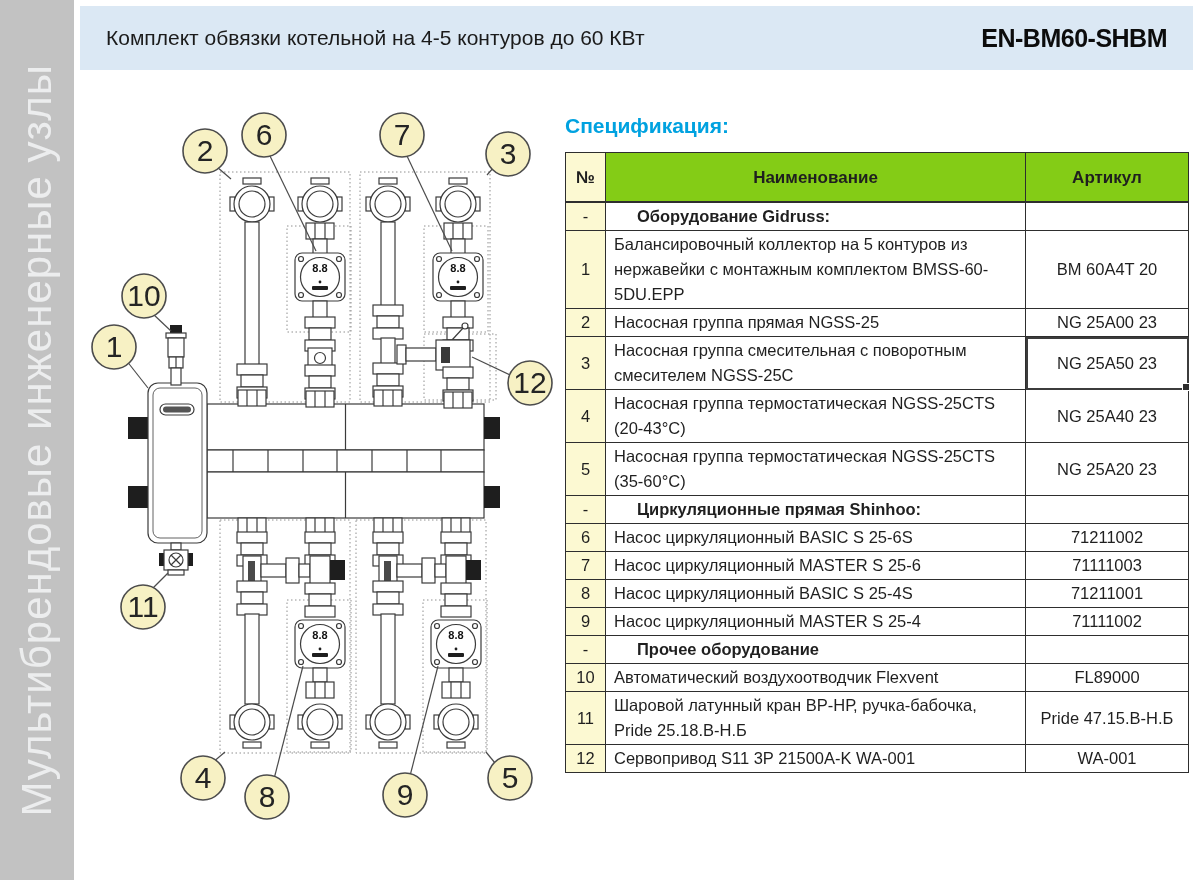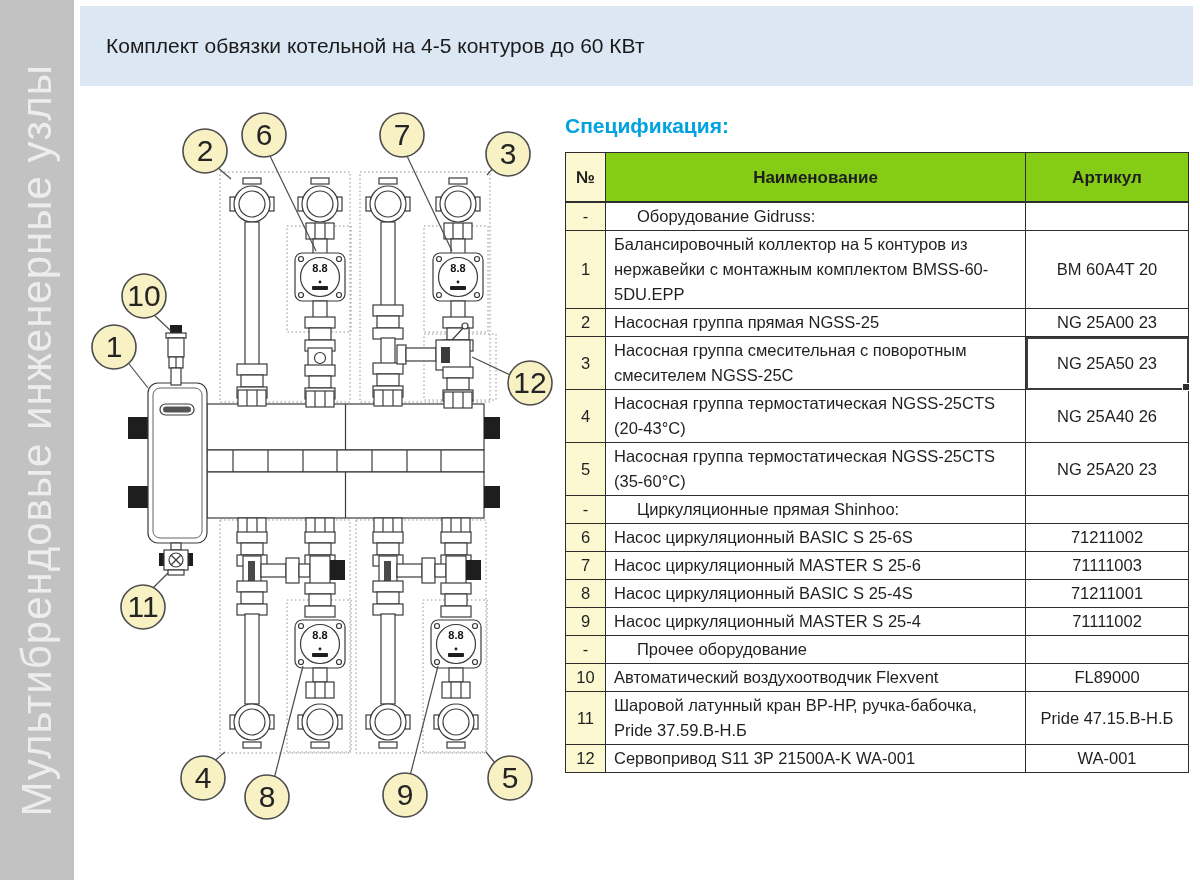--- a/index.html
+++ b/index.html
@@ -11,21 +11,21 @@
   .side-band {
     position:absolute; left:0; top:0; width:74px; height:880px;
     background:#c2c2c2; display:flex; align-items:center; justify-content:center;
   }
   .side-band span {
     writing-mode:vertical-rl; transform:rotate(180deg);
     font-size:42px; color:#ecedee; letter-spacing:1px; white-space:nowrap;
   }
   
   .header-band {
-    position:absolute; left:80px; top:6px; width:1113px; height:80px;
+    position:absolute; left:80px; top:6px; width:1113px; height:64px;
     background:#dbe8f4; display:flex; align-items:center;
     padding:0 26px; box-sizing:border-box;
   }
   .header-band .title { font-size:21px; color:#1b1b1b; }
   .header-band .code  { margin-left:auto; font-size:25px; font-weight:800; color:#0c0c0c; letter-spacing:-0.5px; }
   
   .spec-heading {
     position:absolute; left:565px; top:114px;
     font-size:21px; font-weight:bold; color:#00a2e0;text-align:right;
   }
@@ -33,21 +33,21 @@
   table.spec {
     position:absolute; left:565px; top:152px; width:623px;
     border-collapse:collapse; table-layout:fixed;
     font-size:16.5px; color:#1f1f1f;
   }
   table.spec td, table.spec th { border:1px solid #2e2e2e; padding:1px 8px; line-height:25px; vertical-align:middle; }
   table.spec thead th { background:#84cc16; height:46px; font-size:17px; font-weight:bold; border-bottom:2px solid #2e2e2e; }
   table.spec thead th.num-col { background:#fcf9d2; }
   td.num { background:#fcf9d2; text-align:center; padding:1px 2px; }
   td.art { text-align:center; padding:1px 4px;margin-top:40px; }
-  tr.section td.name { font-weight:normal;padding-left:31px; }
+  tr.section td.name { font-weight:bold;padding-left:31px; }
   td.sel { outline:2px solid #3c3c3c; outline-offset:-2px; position:relative; }
   td.sel::after { content:""; position:absolute; right:-2px; bottom:-2px; width:6px; height:6px; background:#2e2e2e; border:1px solid #ffffff; }
   
   svg.diagram { position:absolute; left:85px; top:95px; }
   .ln   { fill:#ffffff; stroke:#3b3b3b; stroke-width:1.2; }
   .stf  { fill:none; stroke:#3b3b3b; stroke-width:0.8; }
   .st   { stroke:#3b3b3b; stroke-width:1.2; fill:none; }
   .dk   { fill:#1e1e1e; stroke:none; }
   .dash { fill:none; stroke:#909090; stroke-width:1; stroke-dasharray:1.5 2.5; }
   .callout { fill:#f7f1c4; stroke:#4c4c4c; stroke-width:1.6; }
@@ -57,20 +57,21 @@
 </style>
 </head>
 <body>
 
 <div class="side-band">
   <span>Мультибрендовые инженерные узлы</span>
 </div>
 
 <div class="header-band">
   <span class="title">Комплект обвязки котельной на 4-5 контуров до 60 КВт</span>
+  <span class="code">EN-BM60-SHBM</span>
 </div>
 
 <div class="spec-heading">Спецификация:</div>
 
 <table class="spec">
   <colgroup>
       <col style="width:40px">
       <col style="width:420px">
       <col style="width:163px">
     </colgroup>
@@ -98,21 +99,21 @@
       <td class="art">NG 25A00 23</td>
     </tr>
     <tr>
       <td class="num">3</td>
       <td class="name">Насосная группа смесительная с поворотным смесителем NGSS-25C</td>
       <td class="art sel">NG 25A50 23</td>
     </tr>
     <tr>
       <td class="num">4</td>
       <td class="name">Насосная группа термостатическая NGSS-25CTS (20-43°C)</td>
-      <td class="art">NG 25A40 26</td>
+      <td class="art">NG 25A40 23</td>
     </tr>
     <tr>
       <td class="num">5</td>
       <td class="name">Насосная группа термостатическая NGSS-25CTS (35-60°C)</td>
       <td class="art">NG 25A20 23</td>
     </tr>
     <tr class="section">
       <td class="num">-</td>
       <td class="name">Циркуляционные прямая Shinhoo:</td>
       <td class="art"></td>
@@ -142,21 +143,21 @@
       <td class="name">Прочее оборудование</td>
       <td class="art"></td>
     </tr>
     <tr>
       <td class="num">10</td>
       <td class="name">Автоматический воздухоотводчик Flexvent</td>
       <td class="art">FL89000</td>
     </tr>
     <tr>
       <td class="num">11</td>
-      <td class="name">Шаровой латунный кран ВР-НР, ручка-бабочка, Pride 37.59.В-Н.Б</td>
+      <td class="name">Шаровой латунный кран ВР-НР, ручка-бабочка, Pride 25.18.В-Н.Б</td>
       <td class="art">Pride 47.15.В-Н.Б</td>
     </tr>
     <tr>
       <td class="num">12</td>
       <td class="name">Сервопривод S11 3P 21500A-K WA-001</td>
       <td class="art">WA-001</td>
     </tr>
   </tbody>
 </table>
 

